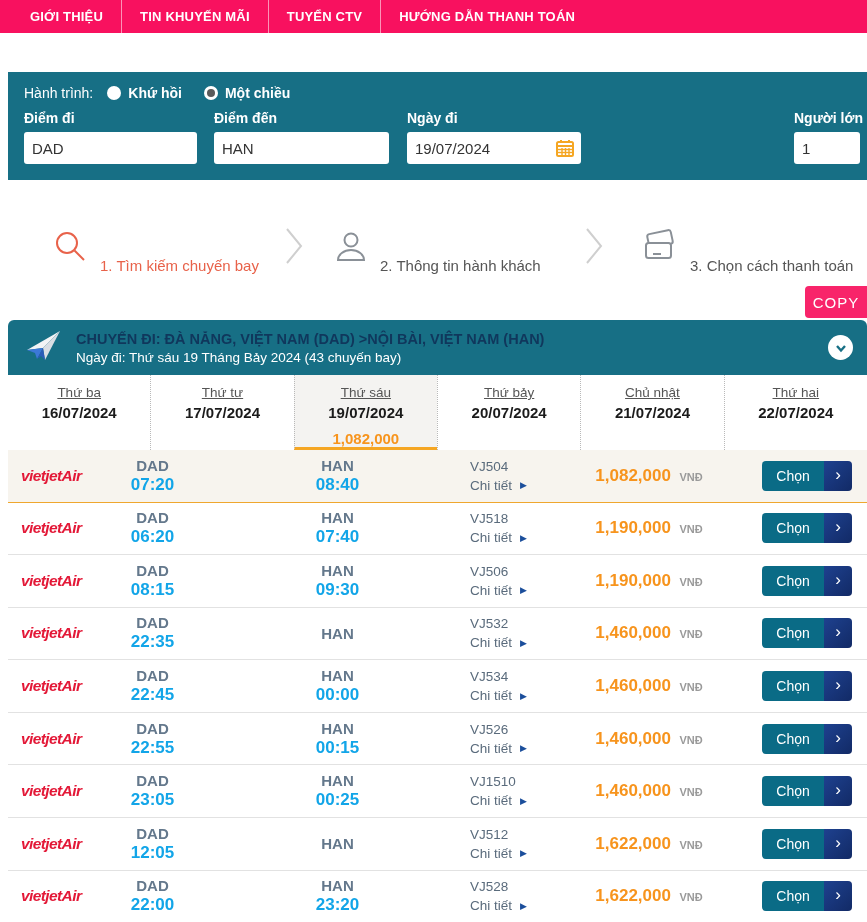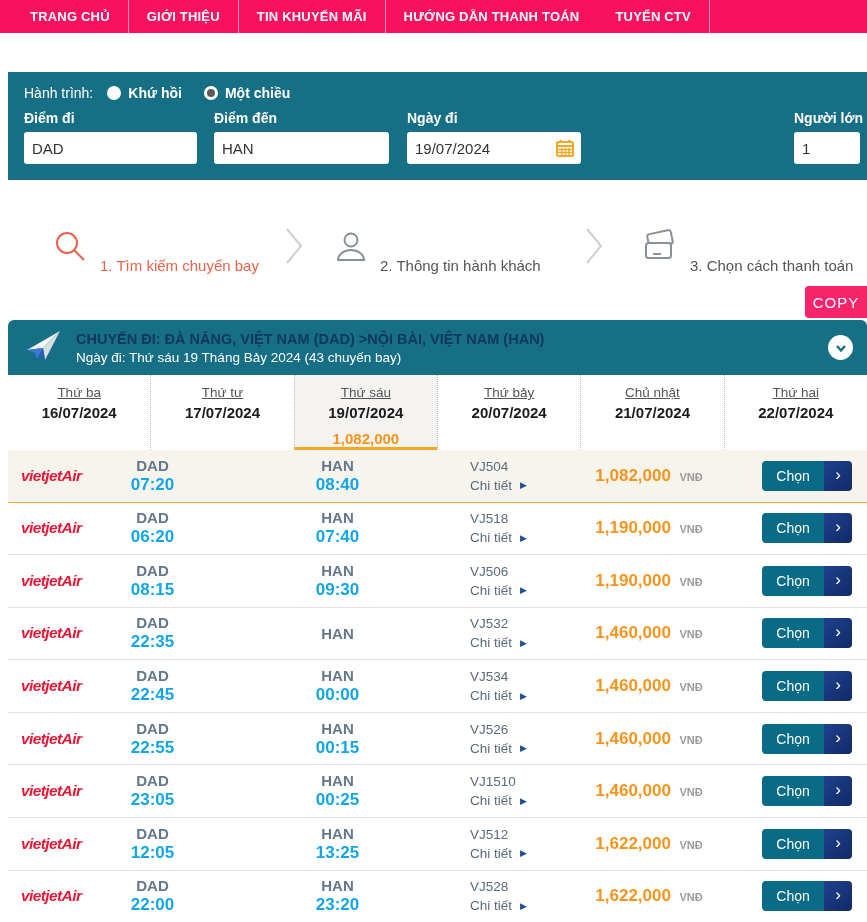--- a/index.html
+++ b/index.html
@@ -102,25 +102,24 @@
   .select-arrow { width:28px; background:linear-gradient(135deg,#1E418F,#122A66);
     color:#fff; display:flex; align-items:center; justify-content:center; font-size:17px;
     padding-bottom:2px; }
 </style>
 </head>
 <body>
 
 <div class="page">
 
   <nav class="nav">
-    <span class="nav-item">TRANG CHỦ</span>
     <span class="nav-item">GIỚI THIỆU</span>
     <span class="nav-item">TIN KHUYẾN MÃI</span>
+    <span class="nav-item">TUYỂN CTV</span>
     <span class="nav-item" style="border-right:none;">HƯỚNG DẪN THANH TOÁN</span>
-    <span class="nav-item">TUYỂN CTV</span>
   </nav>
 
   <section class="search-panel">
     <div class="trip-row">
       <span class="trip-label">Hành trình:</span>
       <span class="radio-opt">
         <span class="radio"></span>
         <span class="radio-label">Khứ hồi</span>
       </span>
       <span class="radio-opt">
@@ -464,21 +463,20 @@
         <div class="frow">
     <div class="c-logo">
       <span class="logo-text">vietjetAir</span>
     </div>
     <div class="c-dep">
       <div class="port">DAD</div>
       <div class="time">12:05</div>
     </div>
     <div class="c-arr">
       <div class="port">HAN</div>
-      <div class="time">13:25</div>
     </div>
     <div class="c-code">
       <div class="code">VJ512</div>
       <div class="detail">
         <span>Chi tiết</span>
         <span class="detail-arrow">▶</span>
       </div>
     </div>
     <div class="c-price">
       <span class="price">1,622,000</span>

